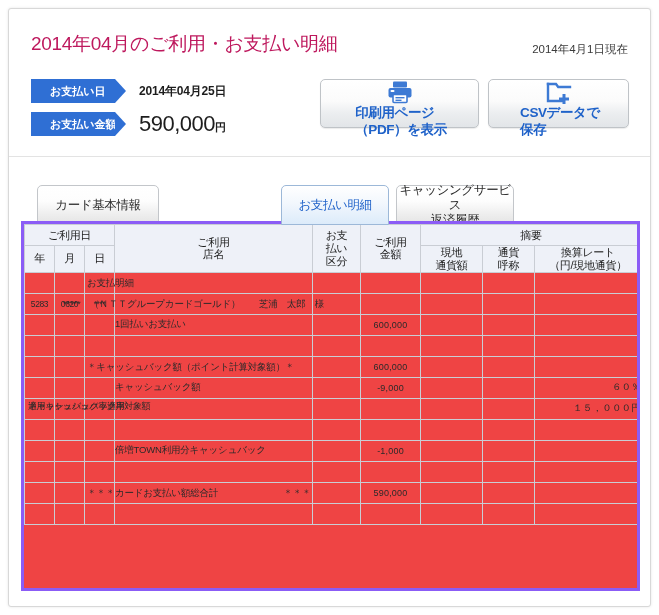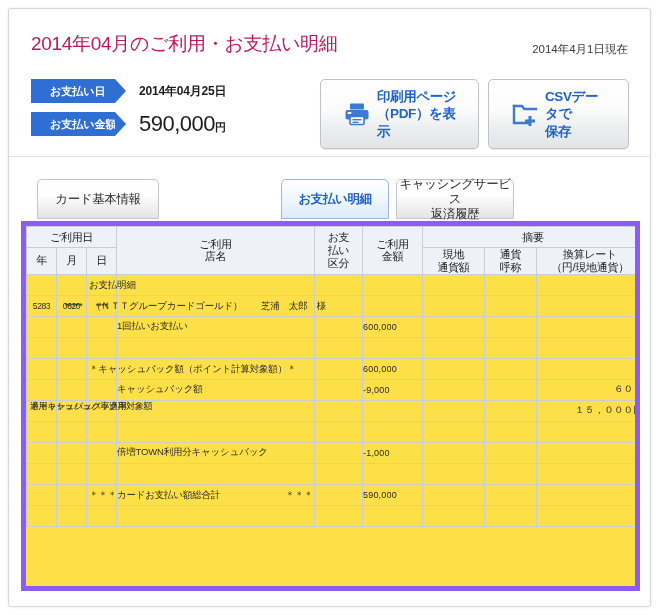--- a/index.html
+++ b/index.html
@@ -83,29 +83,30 @@
     color: #1d1d1d;
     white-space: nowrap;
   }
   .badge-val.date { font-size: 12px; font-weight: bold; letter-spacing: -0.2px; }
   .badge-val.amount { font-size: 22px; font-weight: normal; letter-spacing: -0.5px; }
   .badge-val.amount .yen { font-size: 11px; font-weight: bold; }
 
   
   .btn {
     position: absolute;
-    height: 70px;
+    height: 49px;
     border: 1px solid #bfc3c7;
     border-radius: 5px;
     background: linear-gradient(180deg, #ffffff 0%, #fbfbfb 45%, #eceef0 70%, #e2e5e8 100%);
     box-shadow: 0 1px 1px rgba(0,0,0,0.08), inset 0 1px 0 #ffffff;
     cursor: pointer;
     display: flex;
     align-items: center;
-    padding: 0 19px;
+    padding: 0 6px;
+    flex-direction: column;
   }
   .btn-pdf { left: 311px; top: 70px; width: 159px; }
   .btn-csv { left: 479px; top: 70px; width: 141px; }
   .btn-ico { flex: 0 0 auto; width: 34px; display: flex; align-items: center; justify-content: center; }
   .btn-lbl {
     flex: 1 1 auto;
     color: #1f62c9;
     font-size: 13.5px;
     font-weight: bold;
     line-height: 1.28;
@@ -115,57 +116,57 @@
   }
 
   
   .tabs {
     position: absolute;
     left: 12px; top: 158px;
     width: 620px; height: 42px;
   }
   .tab {
     position: absolute;
-    top: 12px;
+    top: 18px;
     height: 40px;
     border: 1px solid #c3c6ca;
     border-radius: 5px 5px 0 0;
     background: linear-gradient(180deg, #ffffff 0%, #fdfdfd 40%, #efefef 72%, #e4e4e4 100%);
     box-shadow: inset 0 1px 0 #ffffff;
     display: flex;
     align-items: center;
     justify-content: center;
     text-align: center;
     font-size: 12.5px;
     color: #2b2b2b;
     letter-spacing: -0.4px;
     line-height: 1.2;
     cursor: pointer;
     white-space: pre-line;
   }
   .tab.active {
     background: linear-gradient(180deg, #ffffff 0%, #f2f7fd 45%, #dcebfa 100%);
     border-color: #9cb8d8;
     color: #1f62c9;
-    font-weight: bold;
+    font-weight: normal;
     z-index: 3;
   }
   .t0 { left: 0;   width: 122px; margin-left: 16px; }
   .t1 { left: 130px; width: 122px; }
   .t2 { left: 260px; width: 108px; }
   .t3 { left: 375px; width: 118px; }
   .t4 { left: 500px; width: 118px; }
 
   
   .tbl-wrap {
     position: absolute;
     left: 12px; top: 212px;
     width: 619px; height: 370px;
-    border: 5px solid #8b5cf6;
-    background: #fde047;
+    border: 3px solid #8b5cf6;
+    background: #ef4444;
     overflow: hidden;
   }
   table.stmt {
     border-collapse: collapse;
     width: 100%;
     table-layout: fixed;
     font-size: 9.5px;
     color: #2a2a2a;
   }
   table.stmt th, table.stmt td {
@@ -194,21 +195,21 @@
   }
   td.c-shop {
     text-align: left;
     padding-left: 8px;
     white-space: nowrap;
     letter-spacing: -0.2px;
     position: relative;
   }
   td.c-kubun { text-align: center; }
   td.c-amount {
-    text-align: left;
+    text-align: center;
     padding-right: 10px;
     font-size: 9px;
     letter-spacing: 0.2px;
     white-space: nowrap;
   }
   td.c-local, td.c-cur { text-align: right; padding-right: 5px; }
   td.c-rate  { text-align: right; padding-right: 8px; white-space: nowrap; letter-spacing: 0.2px; }
   
   .bleed {
     position: absolute;

